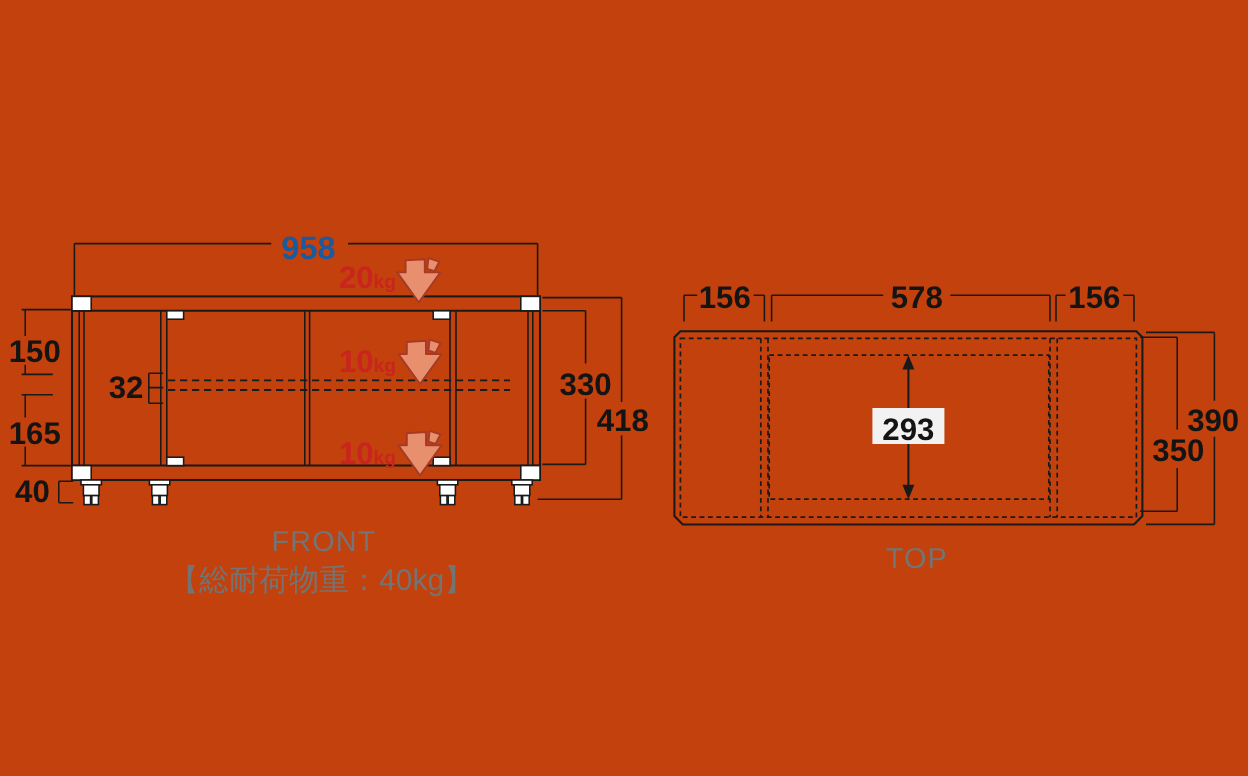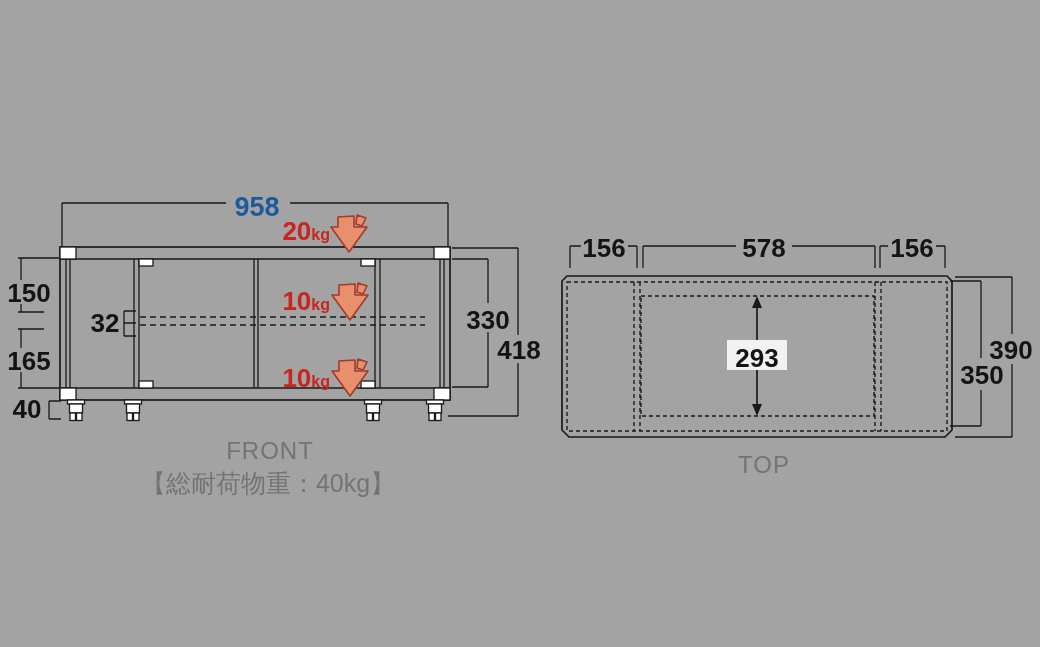--- a/index.html
+++ b/index.html
@@ -1,16 +1,16 @@
 <!DOCTYPE html>
 <html><head>
 <meta charset="utf-8">
 <style>
   html,body{margin:0;padding:0;background:#ffffff;}
-  .stage{position:relative;width:1040px;height:647px;background:#a3a3a3;overflow:hidden;}
+  .stage{position:relative;width:1040px;height:647px;background:#c2410c;overflow:hidden;}
   svg{display:block;}
   text{font-family:"Liberation Sans","DejaVu Sans",sans-serif;}
   .dimnum{font-size:26px;font-weight:bold;fill:#141414;}
   .dimnum-big{font-size:27px;font-weight:bold;}
   .loadnum{font-size:26px;font-weight:bold;}
   .loadunit{font-size:16px;font-weight:bold;}
   .viewlabel{font-size:24px;letter-spacing:1px;}
   .caption{font-size:25px;}
   .thin{stroke:#1a1a1a;stroke-width:1.3;fill:none;}
   .thick{stroke:#1a1a1a;stroke-width:1.7;fill:none;}

